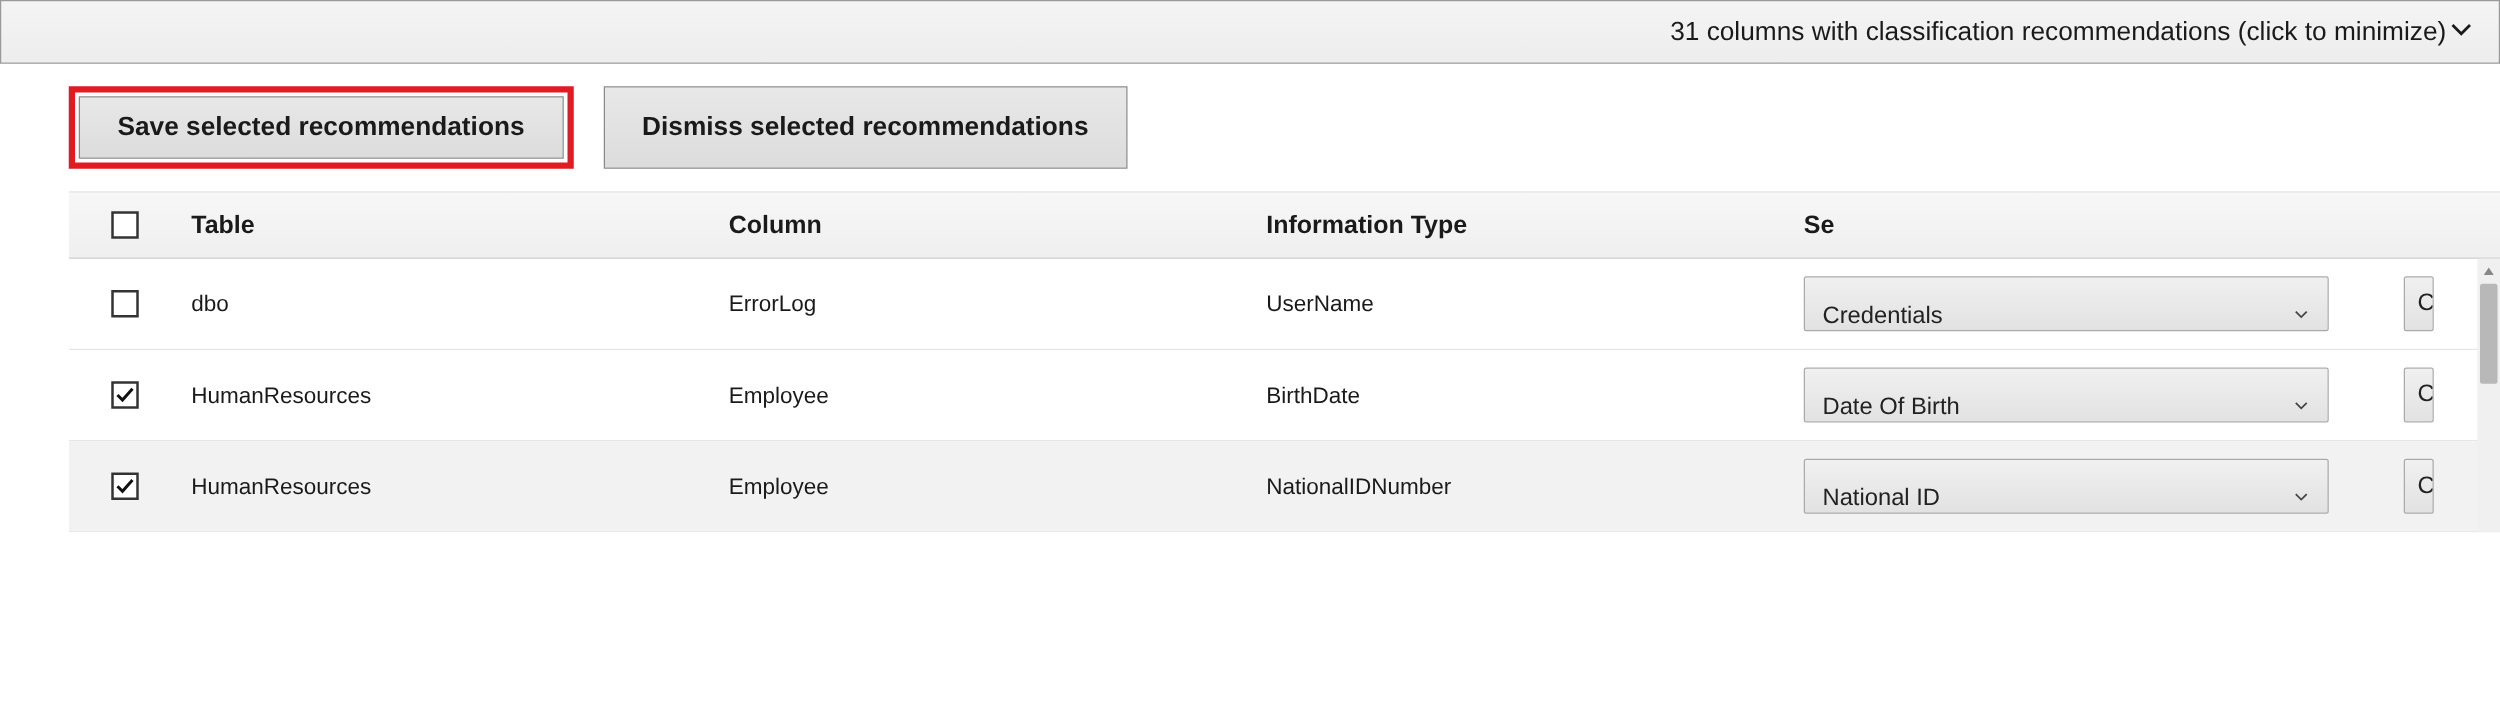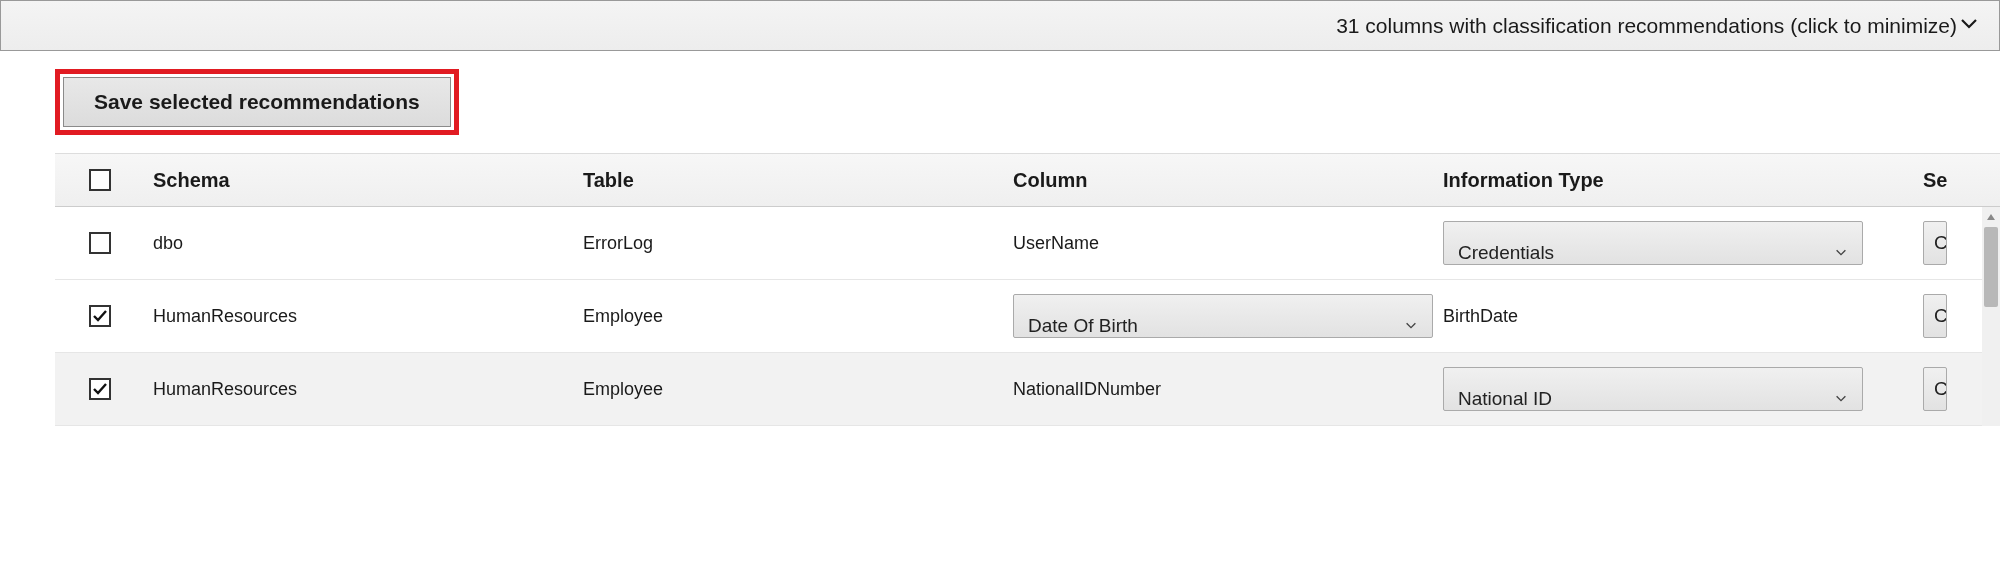--- a/index.html
+++ b/index.html
@@ -175,31 +175,31 @@
     <svg viewBox="0 0 24 24" fill="none" stroke="#1a1a1a" stroke-width="2.2">
       <polyline points="5 9 12 16 19 9"></polyline>
     </svg>
   </span>
 </div>
 
 <div class="toolbar">
   <span class="highlight-box">
     <button class="btn">Save selected recommendations</button>
   </span>
+  <button class="btn">Dismiss selected recommendations</button>
 </div>
 
 <div class="table-wrapper">
 
   <div class="grid-row grid-header">
     <div class="cell checkbox-cell">
       <span class="checkbox">
         
       </span>
     </div>
-    <div class="cell">Schema</div>
     <div class="cell">Table</div>
     <div class="cell">Column</div>
     <div class="cell">Information Type</div>
     <div class="cell">Se</div>
   </div>
 
   <div class="grid-row">
     <div class="cell checkbox-cell">
       <span class="checkbox">
         
@@ -228,31 +228,31 @@
   <div class="grid-row">
     <div class="cell checkbox-cell">
       <span class="checkbox checked">
         <svg viewBox="0 0 16 16" fill="none" stroke="#111" stroke-width="2.4">
             <polyline points="2 8 6 12 14 3"></polyline>
           </svg>
       </span>
     </div>
     <div class="cell">HumanResources</div>
     <div class="cell">Employee</div>
+    <div class="cell">BirthDate</div>
     <div class="cell">
       <div class="select-box">
         <span>Date Of Birth</span>
         <span class="caret">
           <svg viewBox="0 0 16 16" fill="none" stroke="#444" stroke-width="1.6">
               <polyline points="3 6 8 11 13 6"></polyline>
             </svg>
         </span>
       </div>
     </div>
-    <div class="cell">BirthDate</div>
     <div class="cell">
       <div class="partial-select">
         <span>C</span>
       </div>
     </div>
   </div>
 
   <div class="grid-row alt">
     <div class="cell checkbox-cell">
       <span class="checkbox checked">

